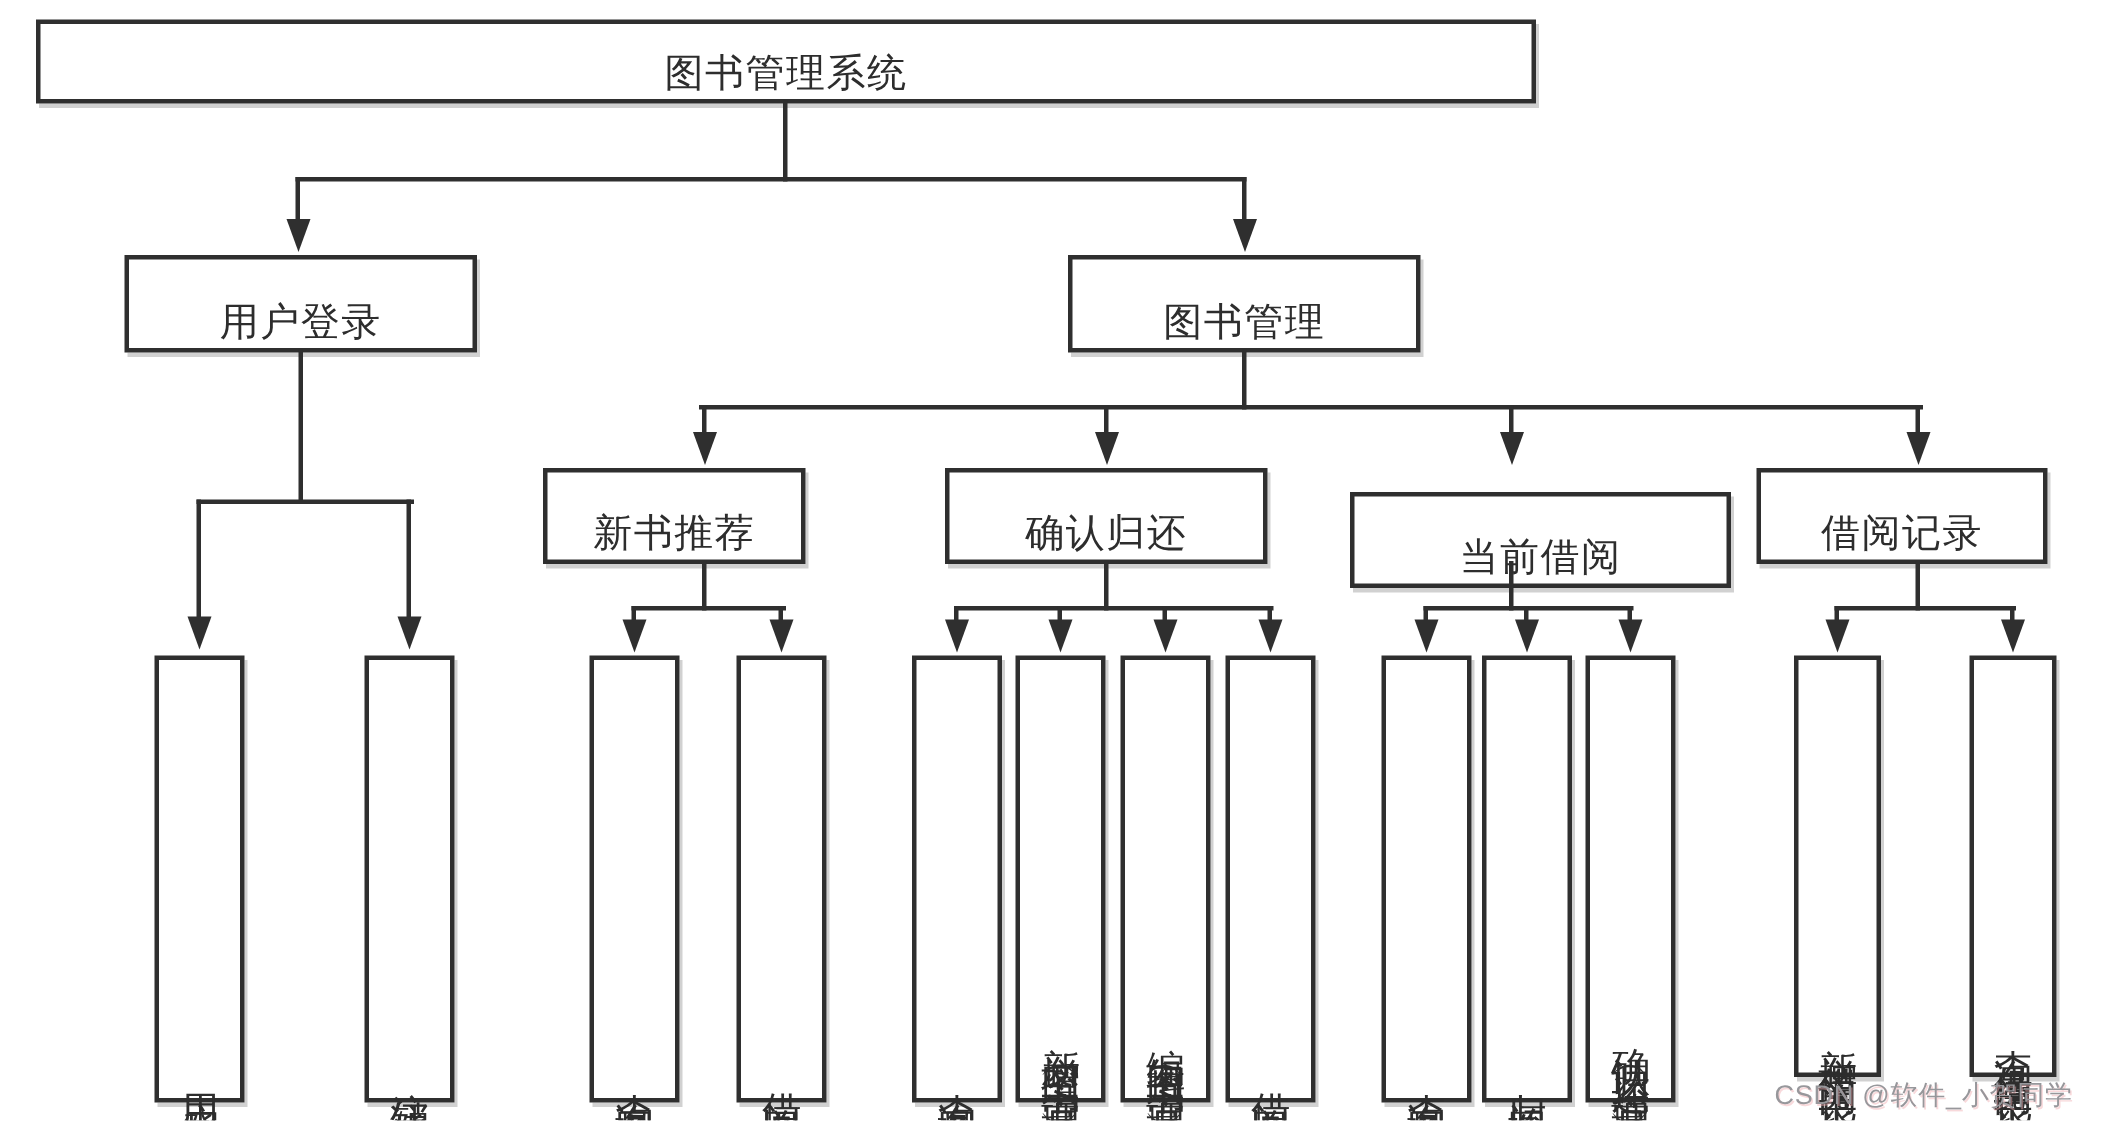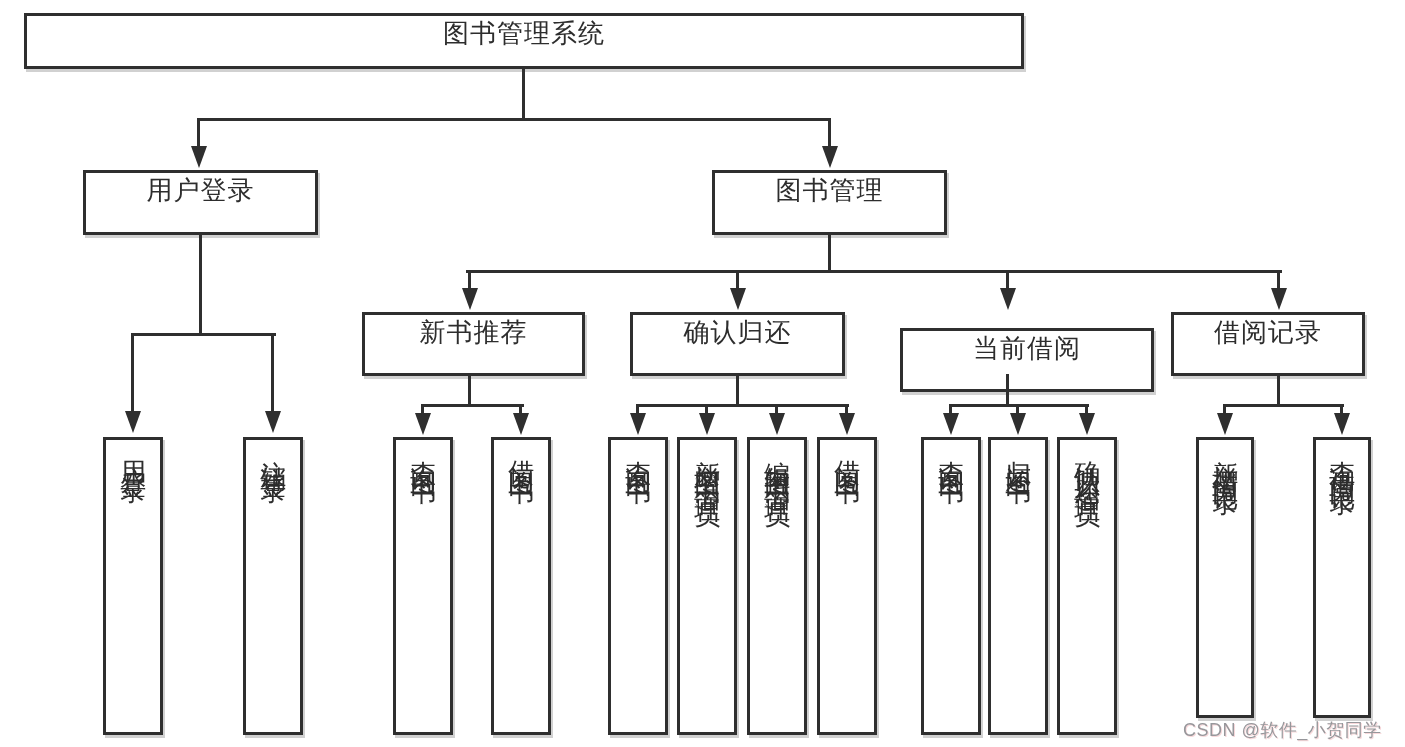--- a/index.html
+++ b/index.html
@@ -2,21 +2,21 @@
 <html style="--line: #2f2f2f; --text: #2d2d2d; --bg: #ffffff; --wm: #97979b;"><head>
 <meta charset="utf-8">
 <style>
   html,body{margin:0;padding:0;background:#fff;}
   #canvas{
     position:relative;width:1405px;height:747px;background:var(--bg,#ffffff);
     font-family:"Liberation Sans","DejaVu Sans",sans-serif;overflow:hidden;
   }
   .box{
     position:absolute;background:#ffffff;border:3px solid var(--line,#2f2f2f);
-    box-sizing:border-box;display:flex;align-items:flex-start;justify-content:center;
+    box-sizing:border-box;display:flex;align-items:flex-end;justify-content:center;
     color:var(--text,#2d2d2d);box-shadow:2px 3px 0 rgba(90,90,90,0.28);
   }
   .hbox{font-size:26px;letter-spacing:1px;white-space:nowrap;}
   .vbox span{
     writing-mode:vertical-rl;text-orientation:mixed;font-size:26px;
     letter-spacing:6px;line-height:1.05;
   }
   .line{position:absolute;background:var(--line,#2f2f2f);}
   .arrow{
     position:absolute;width:0;height:0;
@@ -63,21 +63,21 @@
   <div class="line" style="left:466px;top:270px;width:816px;height:3px"></div>
   <div class="line" style="left:468px;top:270px;width:3px;height:22px"></div>
   <div class="arrow" style="left:462px;top:288px"></div>
   <div class="line" style="left:736px;top:270px;width:3px;height:22px"></div>
   <div class="arrow" style="left:730px;top:288px"></div>
   <div class="line" style="left:1006px;top:270px;width:3px;height:22px"></div>
   <div class="arrow" style="left:1000px;top:288px"></div>
   <div class="line" style="left:1277px;top:270px;width:3px;height:22px"></div>
   <div class="arrow" style="left:1271px;top:288px"></div>
 
-  <div class="box hbox" style="left:362px;top:312px;width:223px;height:64px">
+  <div class="box hbox" style="left:362px;top:312px;width:175px;height:64px">
     <span>新书推荐</span>
   </div>
   <div class="box hbox" style="left:630px;top:312px;width:215px;height:64px">
     <span>确认归还</span>
   </div>
   <div class="box hbox" style="left:900px;top:328px;width:254px;height:64px">
     <span>当前借阅</span>
   </div>
   <div class="box hbox" style="left:1171px;top:312px;width:194px;height:64px">
     <span>借阅记录</span>

